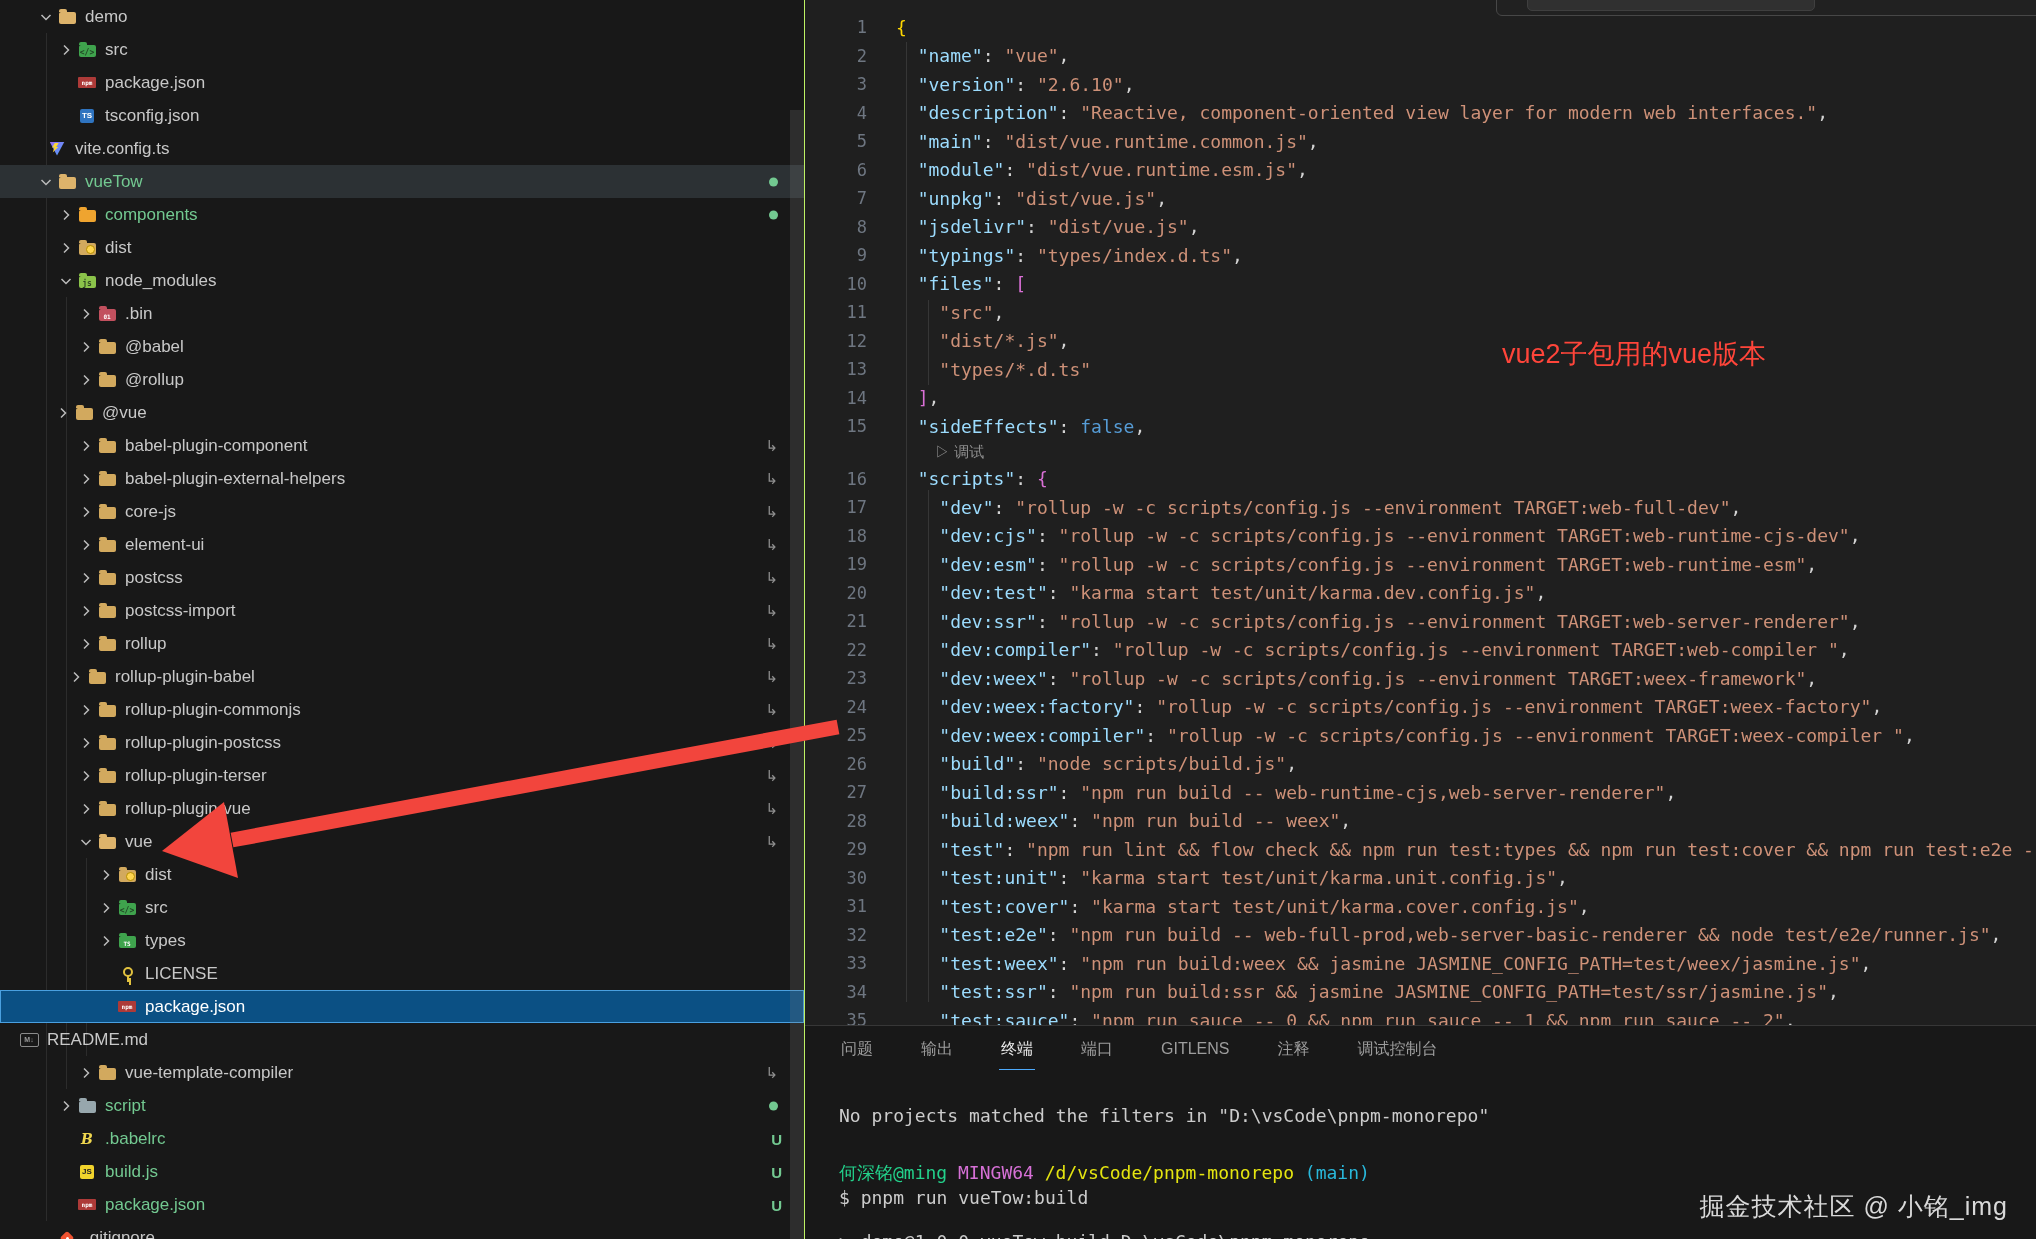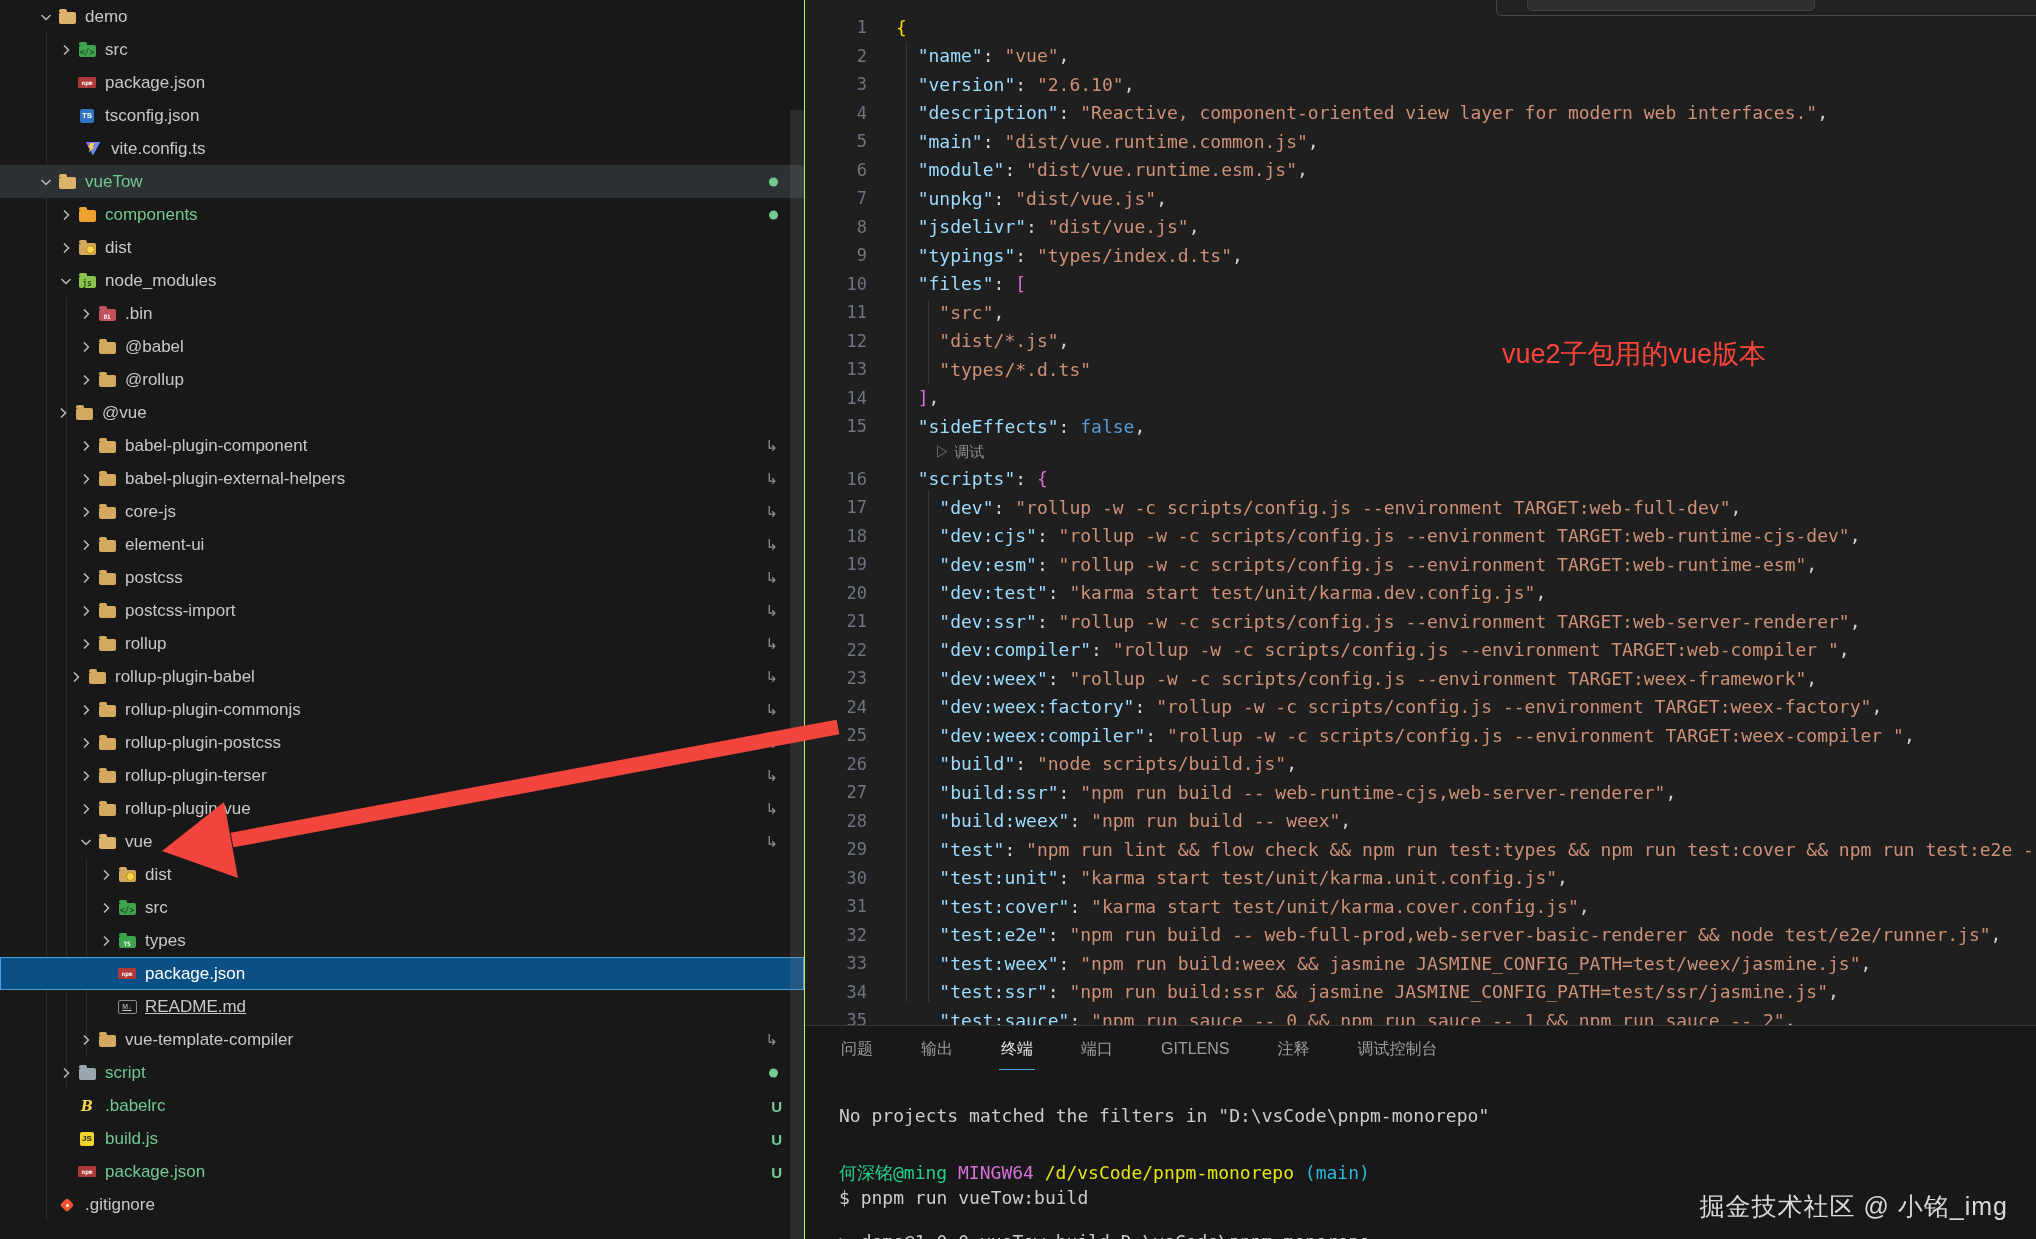--- a/index.html
+++ b/index.html
@@ -116,21 +116,21 @@
           </span>
           <span class="tlabel">package.json</span>
         </div>
         <div class="trow" style="padding-left: 58px;">
           <span class="chev"></span>
           <span class="icon i-ts">
             <span class="box">TS</span>
           </span>
           <span class="tlabel">tsconfig.json</span>
         </div>
-        <div class="trow" style="padding-left: 28px; margin-left: 36px;">
+        <div class="trow" style="padding-left: 28px;">
           <span class="chev"></span>
           <span class="icon i-vite">
             <span class="tri"></span>
             <span class="bolt"></span>
           </span>
           <span class="tlabel">vite.config.ts</span>
         </div>
         <div class="trow hl" style="padding-left: 38px;">
           <span class="chev exp">
             <svg width="16" height="16" viewBox="0 0 16 16">
@@ -415,28 +415,35 @@
               <path d="M6 3.5 L10.5 8 L6 12.5" fill="none" stroke="#bbbbbb" stroke-width="1.5"></path>
             </svg>
           </span>
           <span class="icon i-folder-types">
             <span class="fold">
               <span class="fg" style="color:#fff;font-size:6px">TS</span>
             </span>
           </span>
           <span class="tlabel">types</span>
         </div>
+        <div class="trow" style="padding-left: 98px;">
+          <span class="chev"></span>
+          <span class="icon i-key">
+            <span class="k"></span>
+          </span>
+          <span class="tlabel">LICENSE</span>
+        </div>
         <div class="trow sel" style="padding-left: 98px;">
           <span class="chev"></span>
           <span class="icon i-npm">
             <span class="box">npm</span>
           </span>
           <span class="tlabel">package.json</span>
         </div>
-        <div class="trow" style="padding-left: 98px; text-decoration: underline;">
+        <div class="trow" style="">
           <span class="chev"></span>
           <span class="icon i-md">
             <span class="box">M↓</span>
           </span>
           <span class="tlabel">README.md</span>
         </div>
         <div class="trow" style="padding-left: 78px;">
           <span class="chev">
             <svg width="16" height="16" viewBox="0 0 16 16">
               <path d="M6 3.5 L10.5 8 L6 12.5" fill="none" stroke="#bbbbbb" stroke-width="1.5"></path>

